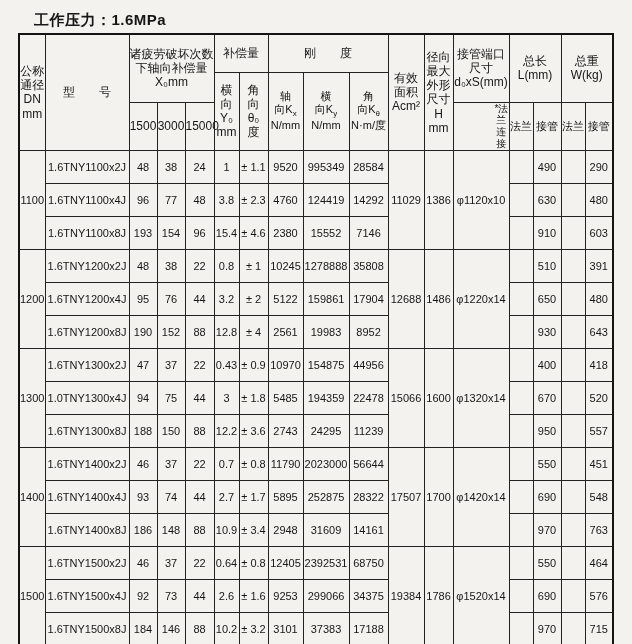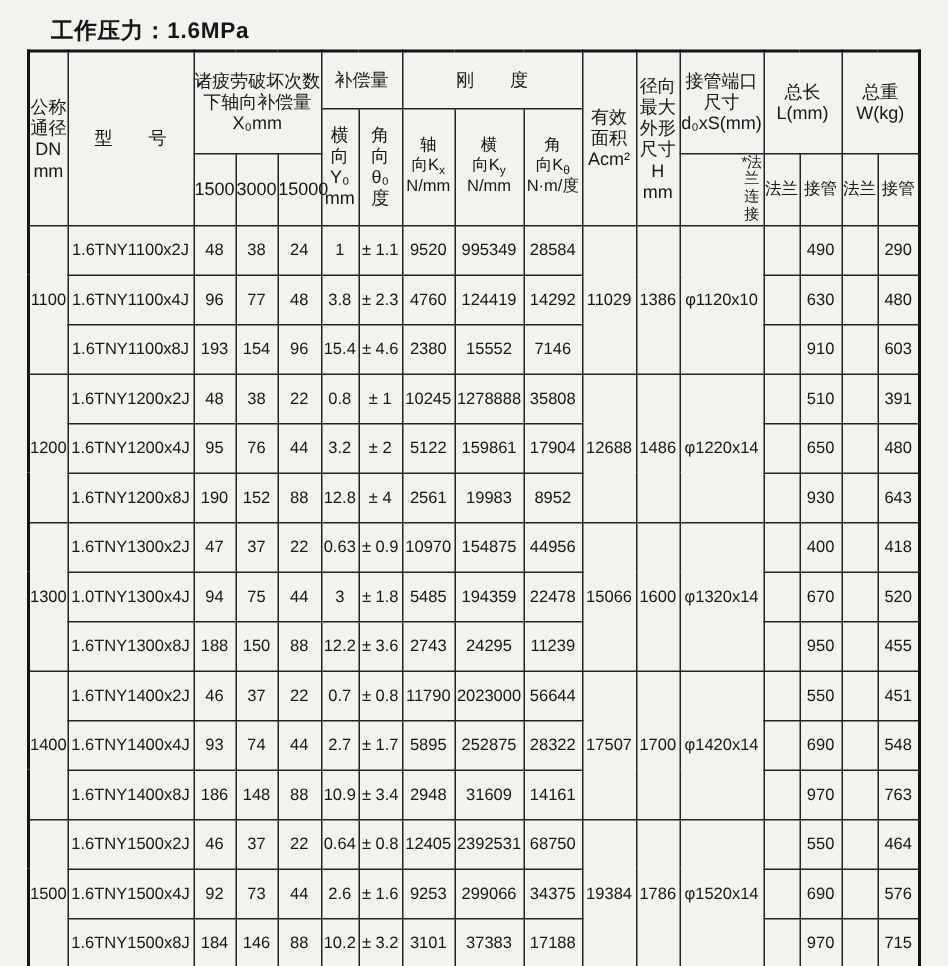--- a/index.html
+++ b/index.html
@@ -244,21 +244,21 @@
           <td>930</td>
           <td></td>
           <td>643</td>
         </tr>
         <tr>
           <td rowspan="3" class="dn">1300</td>
           <td class="model">1.6TNY1300x2J</td>
           <td>47</td>
           <td>37</td>
           <td>22</td>
-          <td>0.63</td>
+          <td>0.43</td>
           <td>± 0.9</td>
           <td>10970</td>
           <td>154875</td>
           <td>44956</td>
           <td rowspan="3">15066</td>
           <td rowspan="3">1600</td>
           <td rowspan="3" class="pipe">φ1320x14</td>
           <td></td>
           <td>400</td>
           <td></td>
@@ -285,21 +285,21 @@
           <td>150</td>
           <td>88</td>
           <td>12.2</td>
           <td>± 3.6</td>
           <td>2743</td>
           <td>24295</td>
           <td>11239</td>
           <td></td>
           <td>950</td>
           <td></td>
-          <td>455</td>
+          <td>557</td>
         </tr>
         <tr>
           <td rowspan="3" class="dn">1400</td>
           <td class="model">1.6TNY1400x2J</td>
           <td>46</td>
           <td>37</td>
           <td>22</td>
           <td>0.7</td>
           <td>± 0.8</td>
           <td>11790</td>

